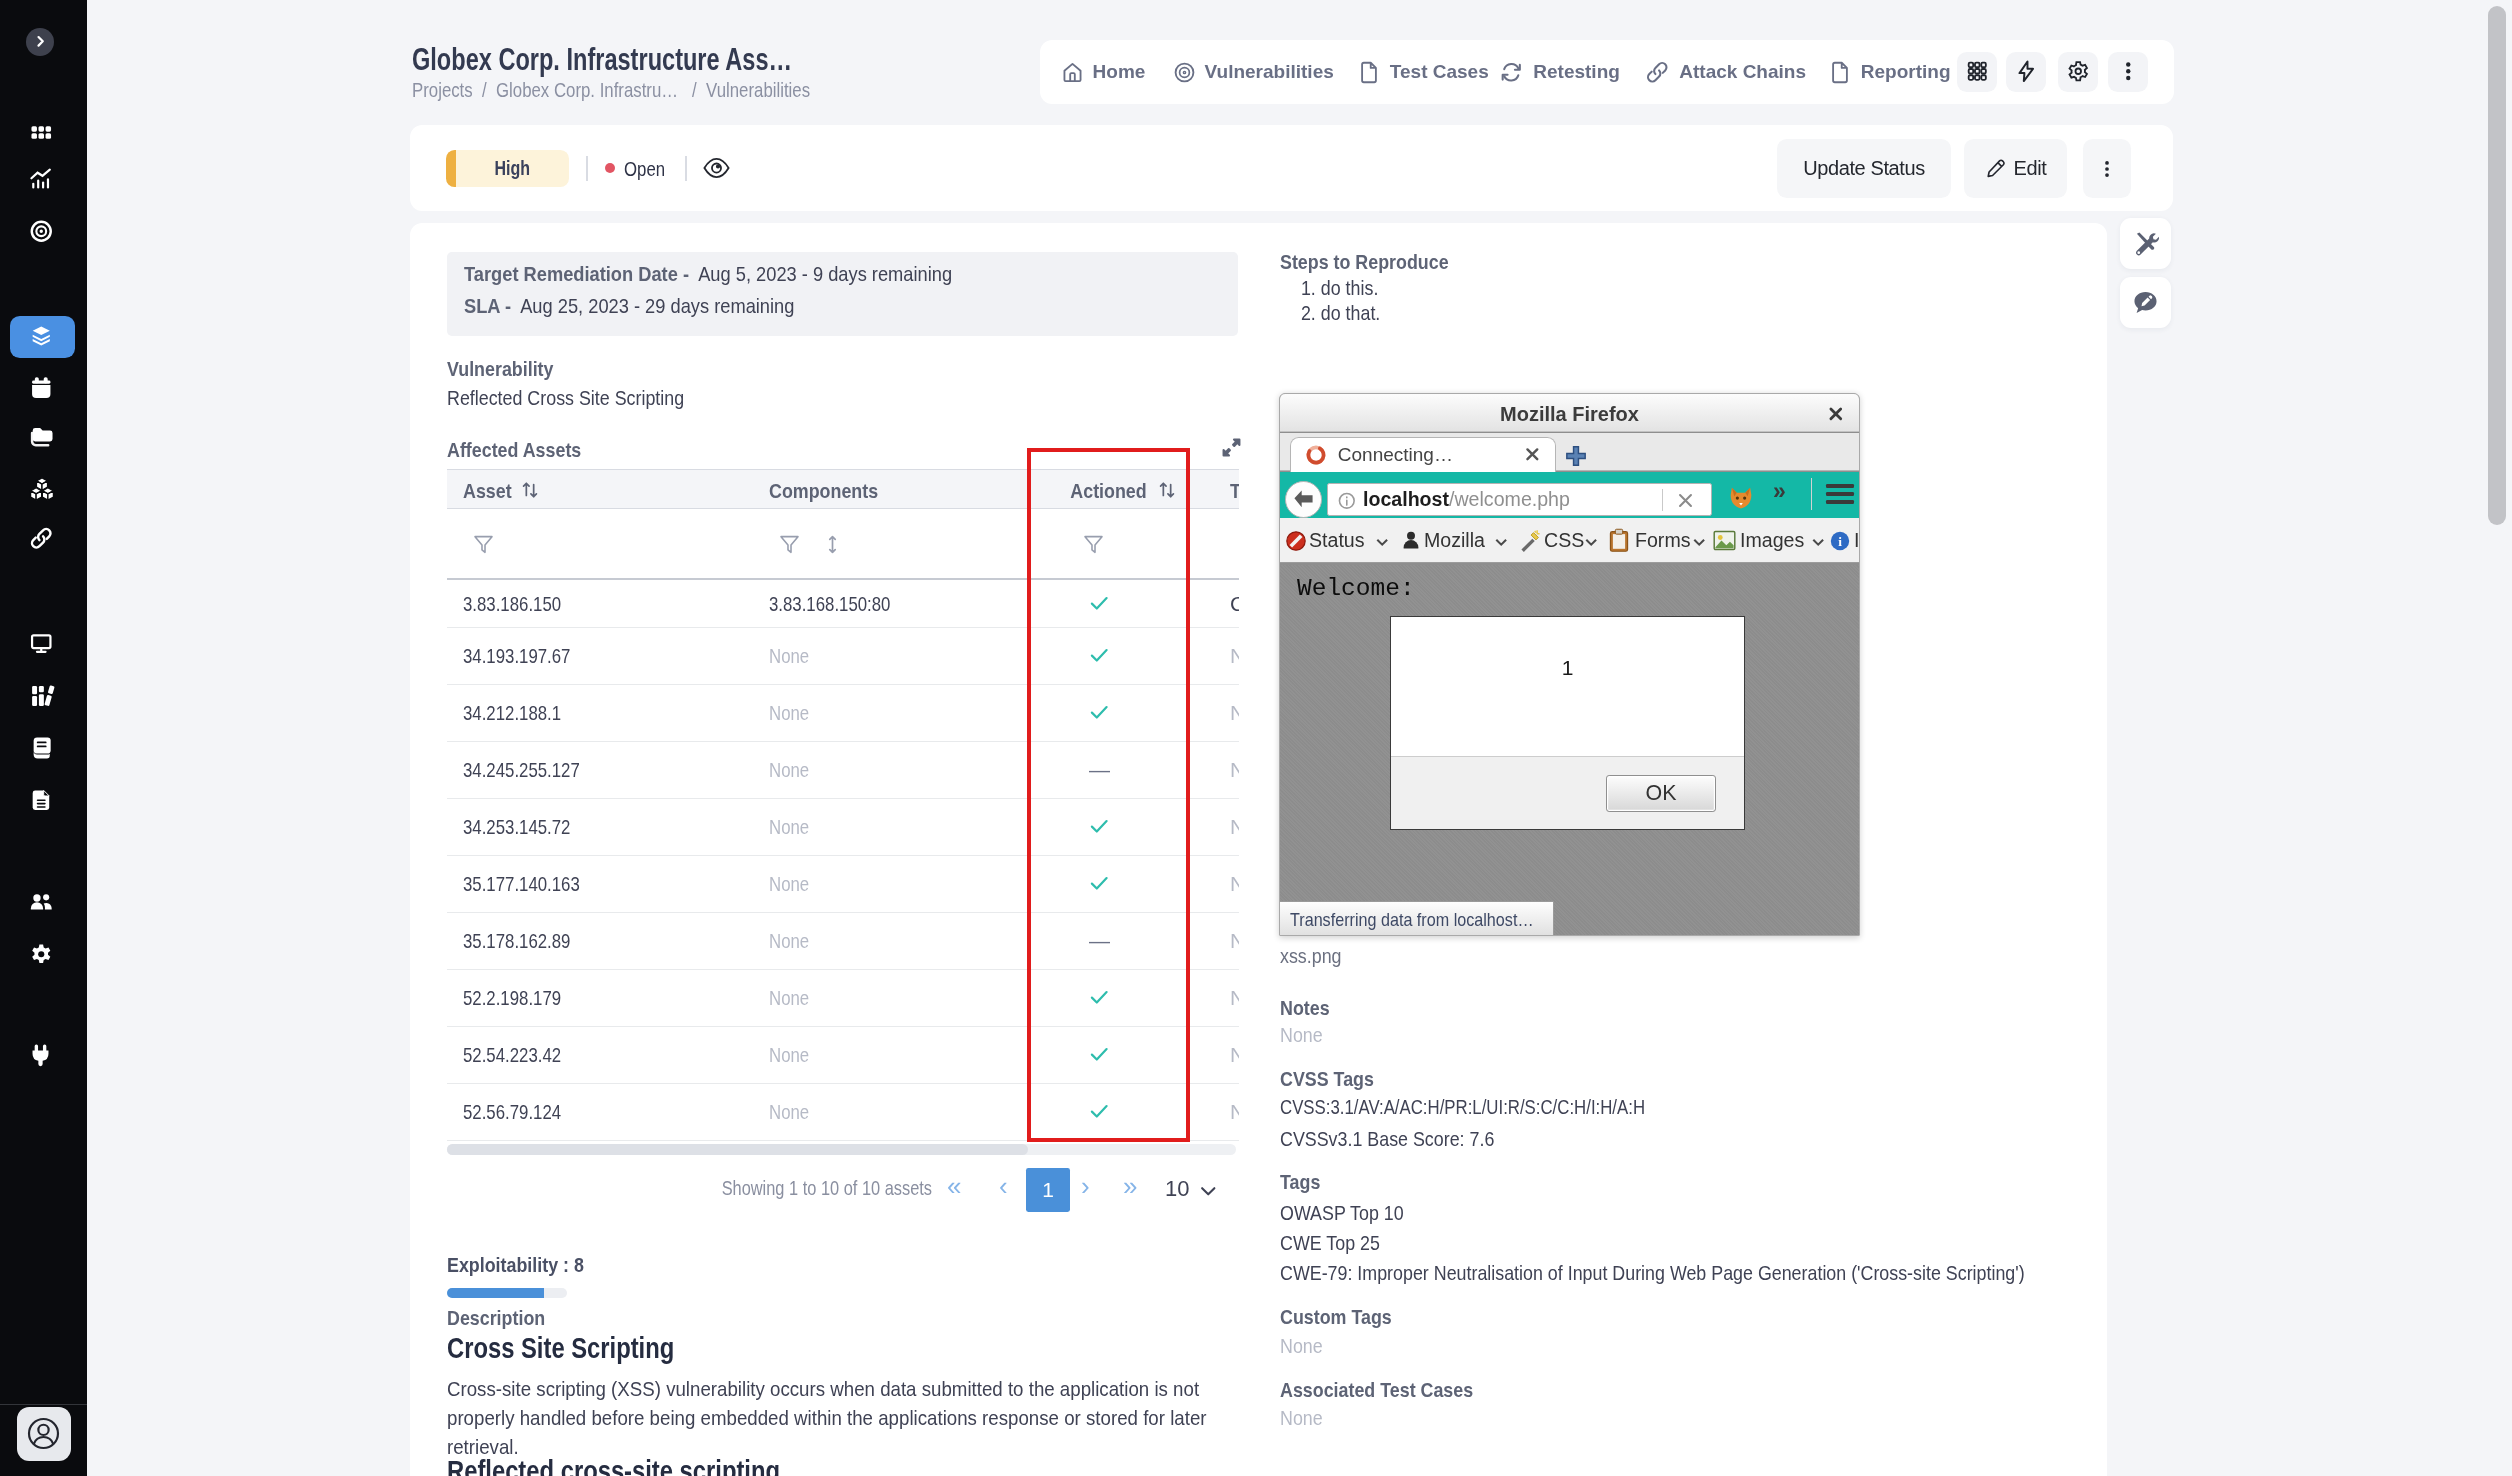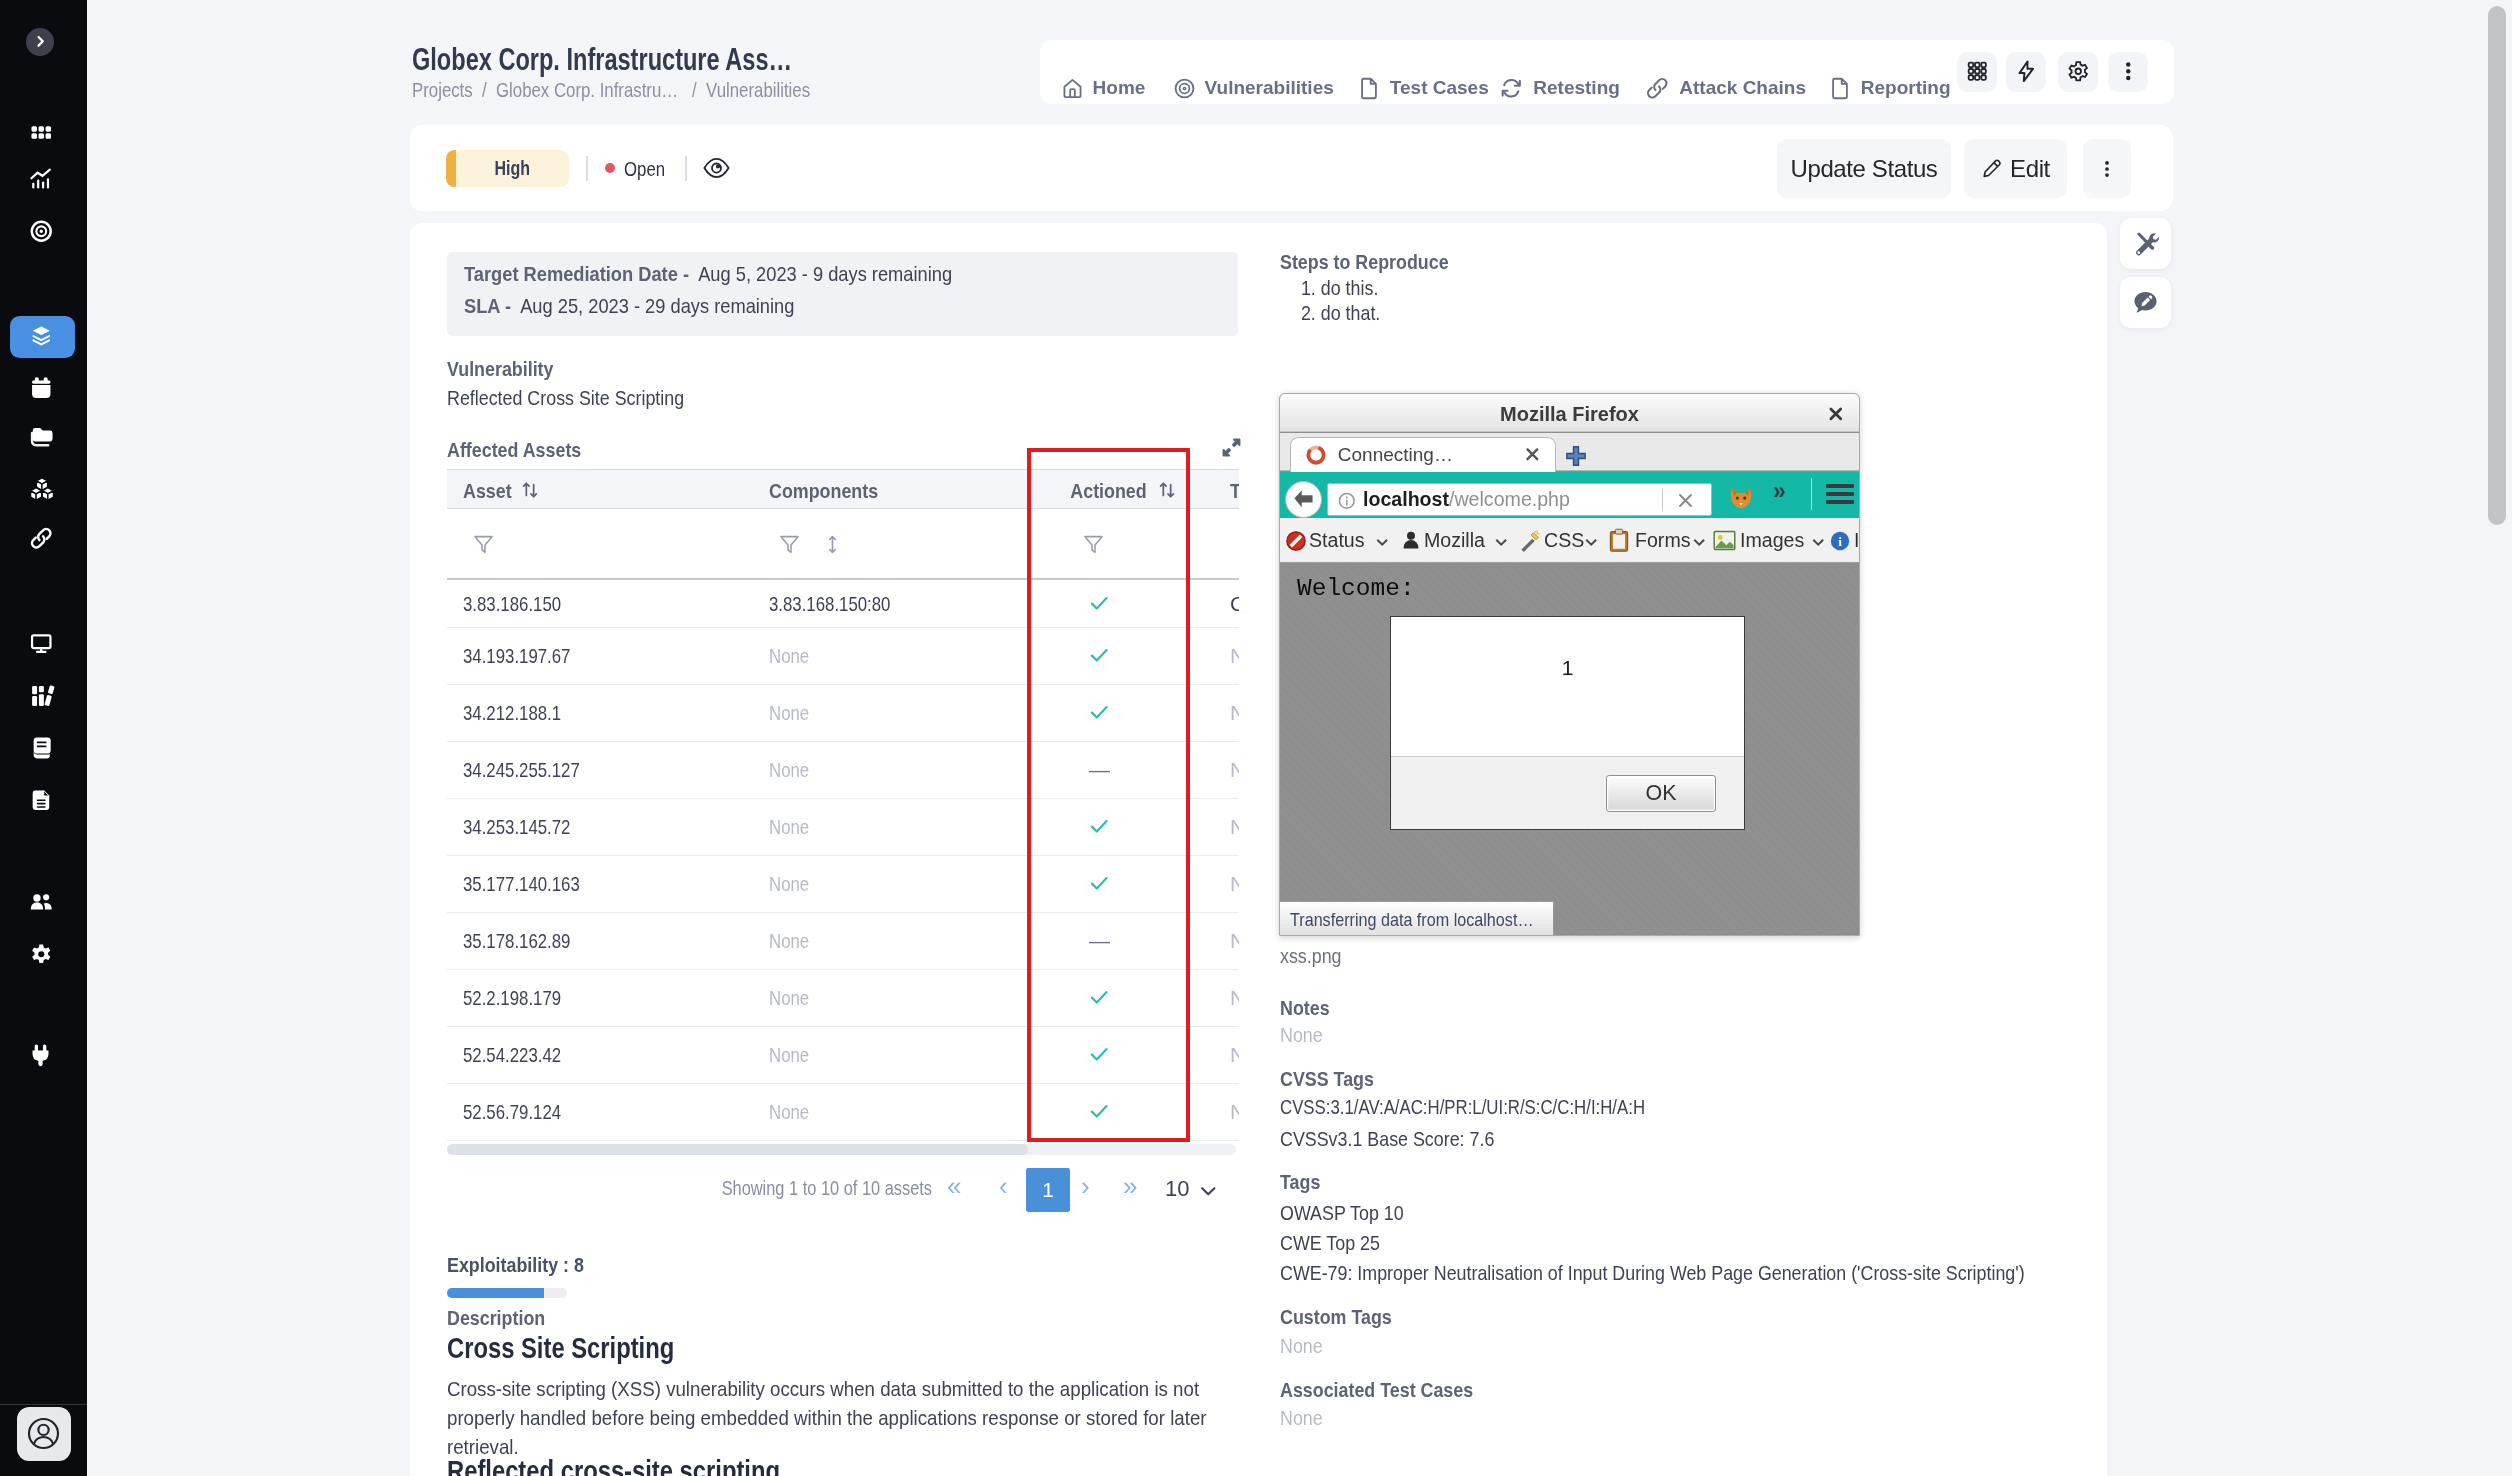--- a/index.html
+++ b/index.html
@@ -10,29 +10,29 @@
 #sidebar { position:absolute; left:0; top:0; width:87px; height:1477px; background:#0a0b0e; }
 #sidebar svg { position:absolute; left:29px; }
 #active-item { position:absolute; left:10.4px; top:316px; width:65px; height:42px; background:#4a90e2; border-radius:9.8px; }
 #side-sep { position:absolute; left:0; top:1404px; width:87px; height:1.2px; background:#33353a; }
 #avatar { position:absolute; left:16.5px; top:1407px; width:54px; height:54px; background:#e7e9ed; border-radius:12.2px; }
 
 #title { position:absolute; left:412px; top:42px; font-size:31px; font-weight:700; color:#333a50; white-space:nowrap; transform:scaleX(0.76); transform-origin:0 0; }
 #crumbs { position:absolute; left:412px; top:78px; font-size:21px; color:#8b90a2; white-space:nowrap; transform:scaleX(0.8); transform-origin:0 0; }
 
 #navcard { left:1040px; top:40px; width:1134px; height:64px; }
-.navitem { position:absolute; top:16px; height:64px; display:flex; align-items:center; font-size:19px; font-weight:bold; color:#696f85; }
+.navitem { position:absolute; top:0; height:64px; display:flex; align-items:center; font-size:19px; font-weight:bold; color:#696f85; }
 .navbtn { position:absolute; top:11.6px; width:40px; height:40px; background:#f3f4f7; border-radius:9.8px; display:flex; align-items:center; justify-content:center; }
 
 #statuscard { left:410px; top:125px; width:1763px; height:86px; }
 #hibadge { position:absolute; left:36px; top:25px; width:123px; height:37px; background:#fdf3da; border-radius:8.6px; overflow:hidden; }
 #hibadge .bar { position:absolute; left:0; top:0; width:9.8px; height:37px; background:#eeb041; }
 #hibadge .t { position:absolute; left:9.8px; right:0; top:0; height:37px; display:flex; align-items:center; justify-content:center; font-size:20px; font-weight:bold; color:#3a415c; } #hibadge .t span{transform:scaleX(0.8);}
 .vdiv { position:absolute; top:31px; width:1.8px; height:24.5px; background:#d9dce3; }
-.statbtn { position:absolute; top:14px; height:59px; background:#f5f6f8; border-radius:9.8px; display:flex; align-items:center; justify-content:center; font-size:24px; color:#24272e; letter-spacing:-0.4px; }
+.statbtn { position:absolute; top:14px; height:59px; background:#f5f6f8; border-radius:9.8px; display:flex; align-items:center; justify-content:center; font-size:20px; color:#24272e; letter-spacing:-0.4px; }
 
 #maincard { left:410px; top:223px; width:1697px; height:1254px; border-radius:12.2px 12.2px 0 0; }
 .h2 { position:absolute; font-size:21px; font-weight:bold; color:#5d6375; white-space:nowrap; transform:scaleX(0.85); transform-origin:0 50%; }
 .val { position:absolute; font-size:21px; color:#3f4254; white-space:nowrap; transform:scaleX(0.85); transform-origin:0 50%; }
 .muted { position:absolute; font-size:21px; color:#b6bac6; white-space:nowrap; transform:scaleX(0.85); transform-origin:0 50%; }
 
 #tablewrap { position:absolute; left:37px; top:246px; width:792px; height:672px; overflow:hidden; }
 
 #ff { position:absolute; left:869px; top:170px; width:581px; height:543px; font-family:"Liberation Sans",sans-serif; border:1.2px solid #a9a9a9; border-radius:6.1px 6.1px 1.2px 1.2px; overflow:hidden; background:#8e8e8e; box-shadow:0 1.2px 6.1px rgba(0,0,0,0.18); }
 #fftitle { position:absolute; left:0; top:0; width:100%; height:38px; background:linear-gradient(#fcfcfc,#e3e3e3); border-bottom:0.6px solid #c2c2c2; }

